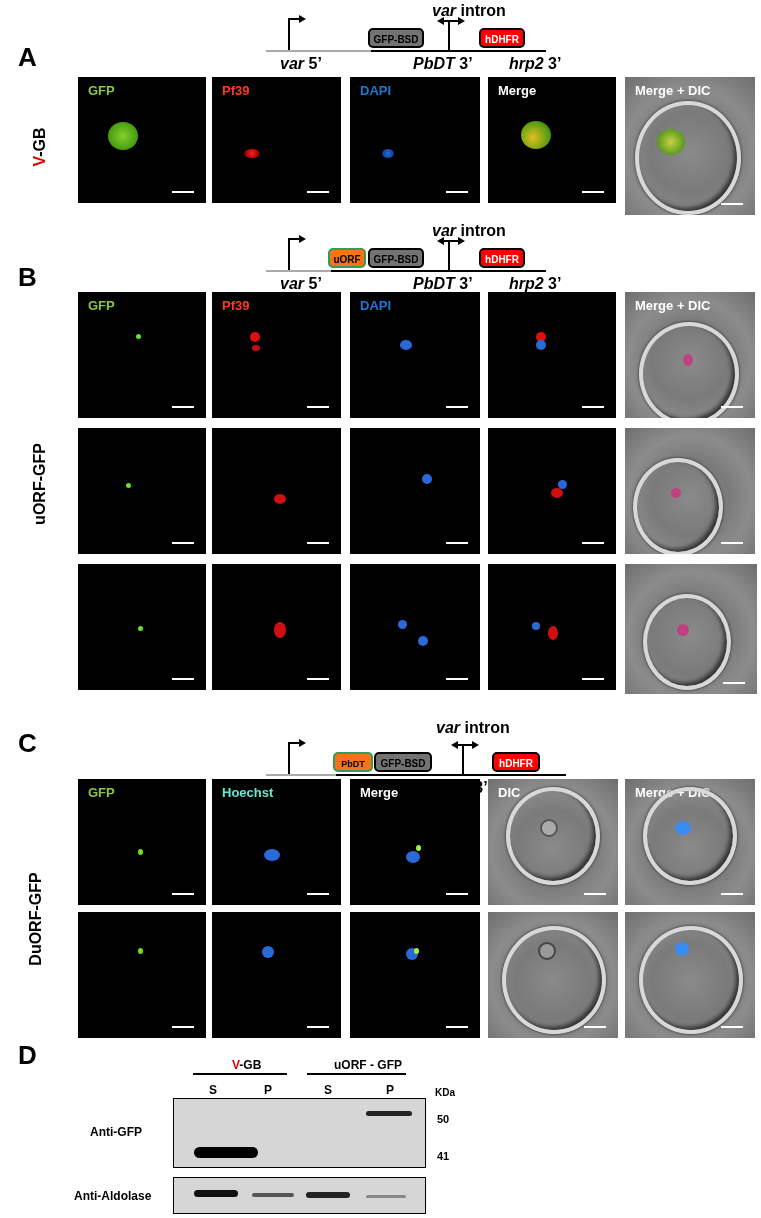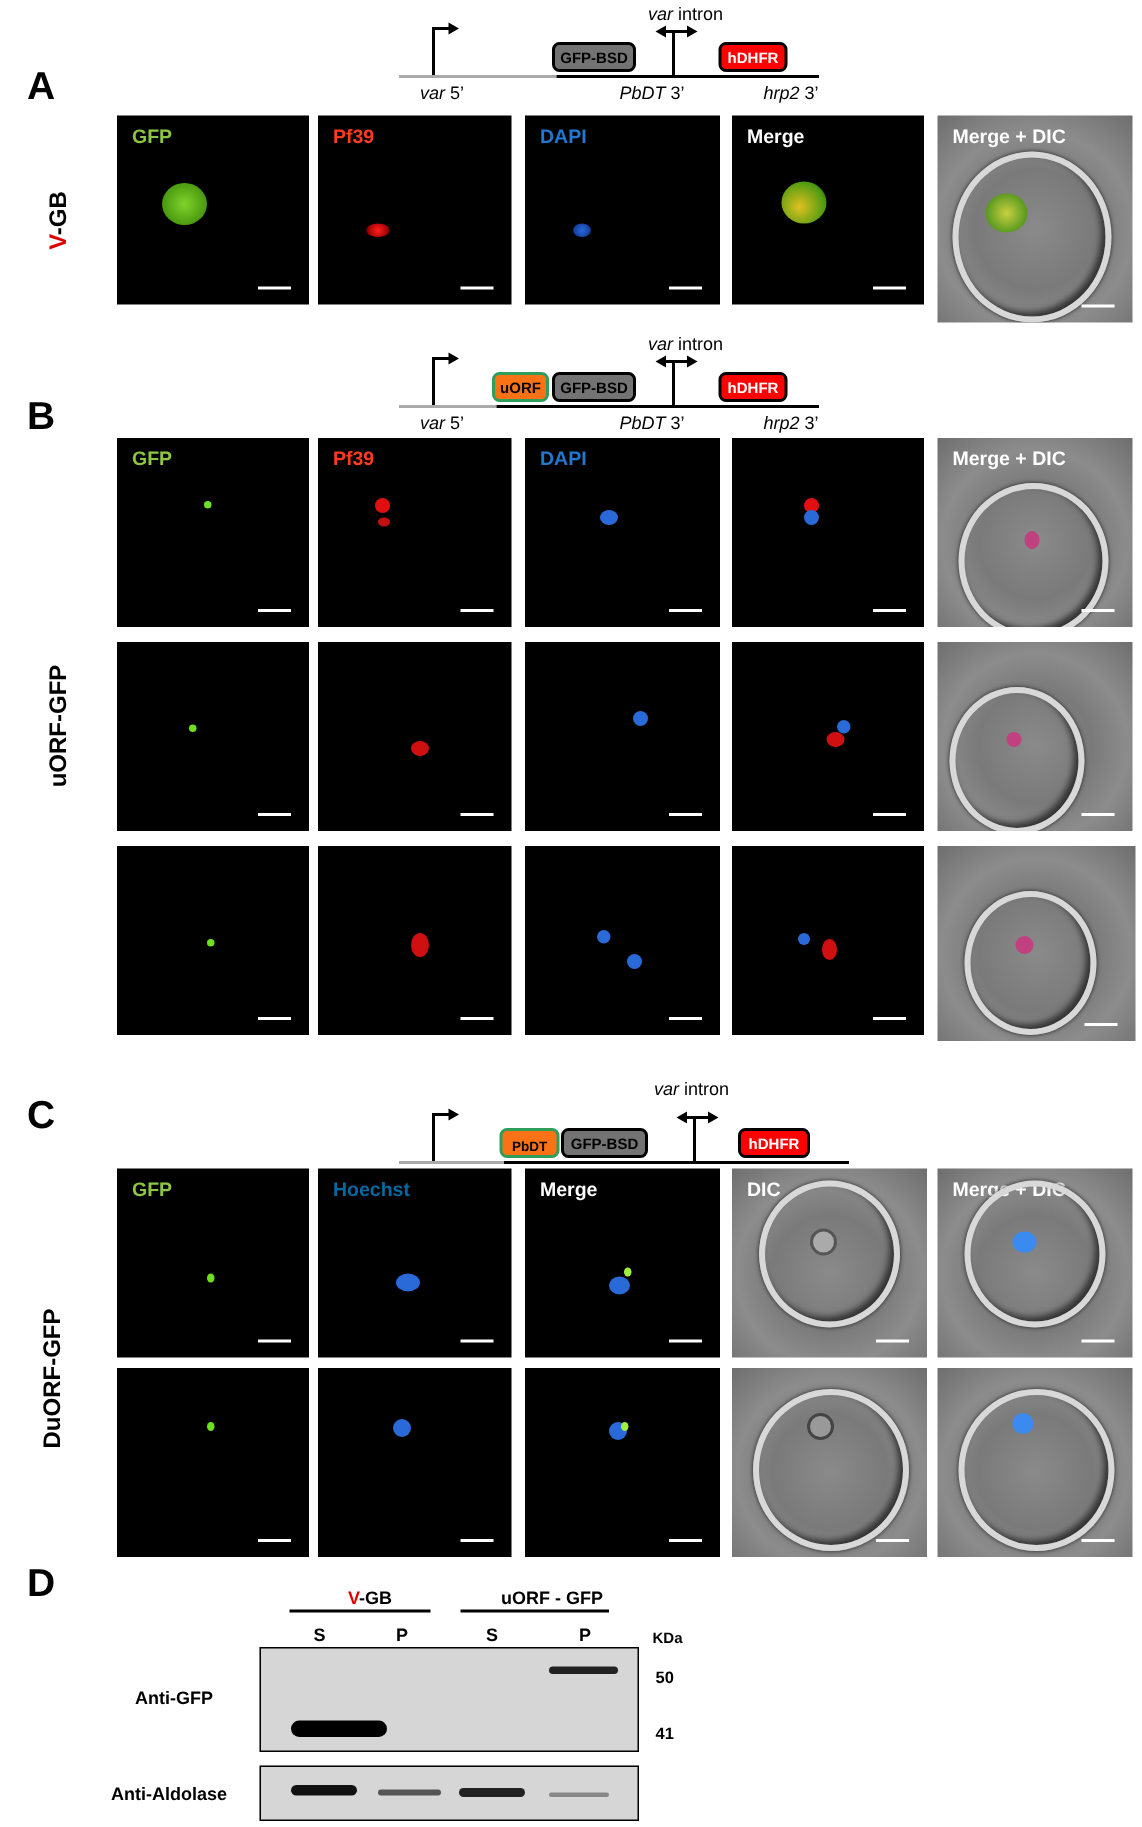--- a/index.html
+++ b/index.html
@@ -15,21 +15,21 @@
   .blob{position:absolute;border-radius:50%;}
   .cell{position:absolute;border-radius:50%;border:4px solid #d8d8d8;box-shadow:inset -3px -3px 4px #333, 0 0 3px #222;}
   
   .construct{position:absolute;height:60px;}
   .construct .line-grey{position:absolute;height:2px;background:#aaa;}
   .construct .line-black{position:absolute;height:2px;background:#000;}
   .box{position:absolute;height:20px;border:2px solid #000;border-radius:5px;font-size:10px;font-weight:bold;text-align:center;line-height:20px;box-sizing:border-box;}
   .box.yellow{background:#737373;}
   .box.red{background:#ff0000;color:#fff;}
   .box.uorf{background:#f97316;border-color:#2e9e5a;color:#000;}
-  .ital{position:absolute;font-size:12px;font-weight:normal;white-space:nowrap;}
+  .ital{position:absolute;font-size:16px;font-weight:bold;white-space:nowrap;}
   .ital i{font-style:italic;}
   .promoter{position:absolute;width:2px;background:#000;}
   .promoter-top{position:absolute;height:2px;background:#000;}
   .arrowhead{position:absolute;width:0;height:0;border-top:4px solid transparent;border-bottom:4px solid transparent;border-left:7px solid #000;}
   .arrowhead-left{position:absolute;width:0;height:0;border-top:4px solid transparent;border-bottom:4px solid transparent;border-right:7px solid #000;}
   
   .blotbox{position:absolute;background:#d6d6d6;border:1.5px solid #000;box-sizing:border-box;}
   .band{position:absolute;border-radius:8px;}
   .wlabel{position:absolute;font-size:12px;font-weight:bold;white-space:nowrap;}
 </style>
@@ -205,21 +205,21 @@
 </div>
 
 <div class="rowlabel" style="left:-14px;top:910px;width:100px;">DuORF-GFP</div>
 
 <div class="tile" style="left:78px;top:779px;width:128px;height:126px;">
   <div class="lbl" style="color:#8dc63f">GFP</div>
   <div class="blob" style="left:60px;top:70px;width:5px;height:6px;background:#6fe020;"></div>
   <div class="scale"></div>
 </div>
 <div class="tile" style="left:212px;top:779px;width:129px;height:126px;">
-  <div class="lbl" style="color:#0369a1">Hoechst</div>
+  <div class="lbl" style="color:#5eead4">Hoechst</div>
   <div class="blob" style="left:52px;top:70px;width:16px;height:12px;background:#2a6ad8;"></div>
   <div class="scale"></div>
 </div>
 <div class="tile" style="left:350px;top:779px;width:130px;height:126px;">
   <div class="lbl" style="color:#fff">Merge</div>
   <div class="blob" style="left:56px;top:72px;width:14px;height:12px;background:#2a6ad8;"></div>
   <div class="blob" style="left:66px;top:66px;width:5px;height:6px;background:#a0f040;"></div>
   <div class="scale"></div>
 </div>
 <div class="tile dic" style="left:488px;top:779px;width:130px;height:126px;">

